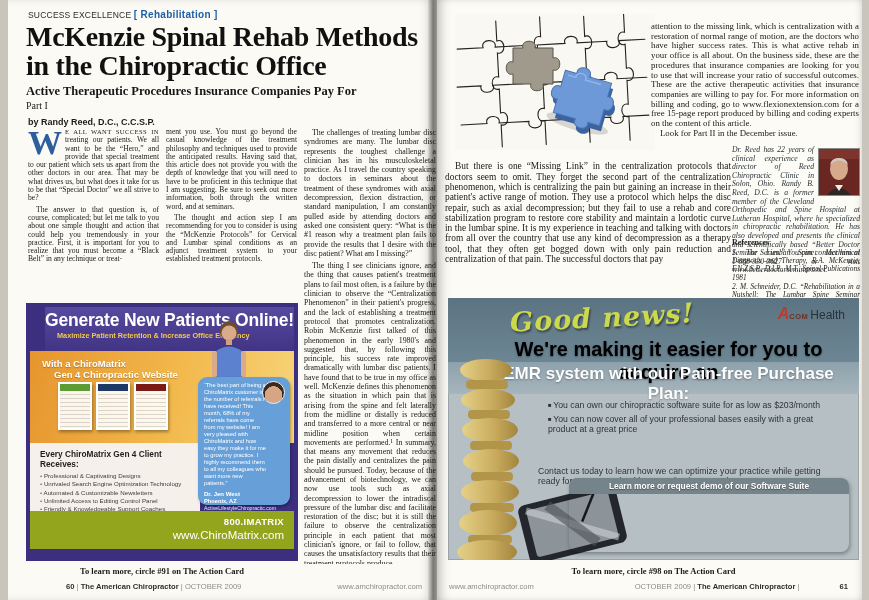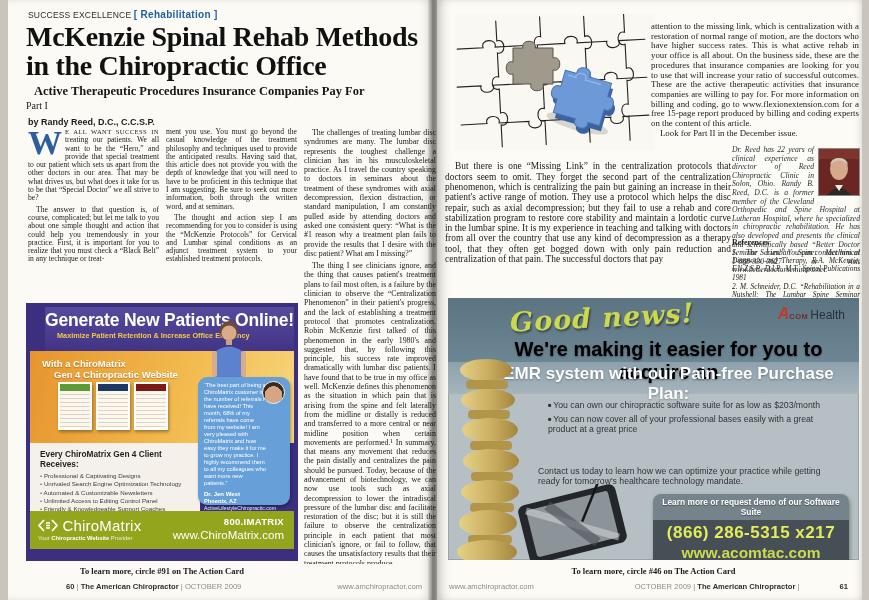--- a/index.html
+++ b/index.html
@@ -13,21 +13,21 @@
   .page.left{left:8px;width:424px;box-shadow:inset -6px 0 14px -8px rgba(0,0,0,.45);}
   .page.right{left:437px;width:425px;background:#fcfbf5;box-shadow:inset 8px 0 14px -8px rgba(0,0,0,.4), inset -5px 0 8px -6px rgba(0,0,0,.25);}
   .gutter{position:absolute;top:0;left:428px;width:12px;height:600px;
     background:linear-gradient(90deg, rgba(0,0,0,.05), rgba(0,0,0,.38) 45%, rgba(0,0,0,.12));}
 
   
   .kicker{position:absolute;left:20px;top:9px;font-family:"Liberation Sans",sans-serif;font-size:8.5px;letter-spacing:.2px;color:#2b2b2b;font-stretch:condensed;}
   .kicker .tag{color:#1f5fa8;font-weight:bold;font-size:10px;letter-spacing:.3px;}
   h1.title{position:absolute;left:18px;top:22px;width:410px;margin:0;
     font-size:28px;line-height:29px;font-weight:bold;color:#111;letter-spacing:-.3px;}
-  .subtitle{position:absolute;left:18px;top:84px;width:400px;font-size:12.5px;font-weight:bold;color:#161616;margin-left:8px;}
+  .subtitle{position:absolute;left:18px;top:84px;width:400px;font-size:12.5px;font-weight:bold;color:#161616;}
   .part{position:absolute;left:18px;top:100px;font-size:10px;color:#222;}
   .byline{position:absolute;left:20px;top:117px;font-family:"Liberation Sans",sans-serif;font-size:9px;font-weight:bold;color:#1c1c1c;}
 
   .col{position:absolute;top:128px;text-align:justify;color:#202020;}
   .col p{margin:0 0 3px 0;}
   .col .indent{text-indent:8px;}
   .col1{left:20px;width:131px;height:174px;font-size:7.6px;line-height:8.3px;overflow:hidden;}
   .col2{left:158px;width:131px;height:174px;font-size:7.6px;line-height:8.3px;overflow:hidden;}
   .col3{left:296px;width:132px;height:436px;font-size:7.9px;line-height:9.3px;overflow:hidden;}
   .dropcap{float:left;font-size:34px;line-height:27px;font-weight:bold;color:#2d5f9e;margin:1px 3px 0 0;}
@@ -105,41 +105,41 @@
   .acom-logo .health{color:#26323a;font-size:12px;margin-left:2px;}
   .goodnews{position:absolute;left:62px;top:4px;font-family:"DejaVu Serif",serif;font-style:italic;font-weight:bold;font-size:27px;color:#ccd94d;transform:rotate(-3deg);text-shadow:1px 2px 2px rgba(0,0,0,.45);letter-spacing:1px;}
   .acom-h1{position:absolute;left:40px;right:10px;top:40px;text-align:center;font-family:"Liberation Sans",sans-serif;font-weight:bold;font-size:20px;color:#000000;text-shadow:0 1px 2px rgba(0,0,0,.35);}
   .acom-h2{position:absolute;left:40px;right:10px;top:66px;text-align:center;font-family:"Liberation Sans",sans-serif;font-weight:bold;font-size:17px;color:#fdfdfd;text-shadow:0 1px 2px rgba(0,0,0,.3);}
   .acom-spine{position:absolute;left:2px;top:58px;width:82px;height:204px;}
   .acom-bullets{position:absolute;left:100px;top:102px;width:278px;margin:0;padding:0;list-style:none;}
   .acom-bullets li{font-family:"Liberation Sans",sans-serif;font-size:8.7px;line-height:10.6px;color:#2e3338;margin-bottom:3px;}
   .acom-bullets li::before{content:"■ ";font-size:6px;color:#2e3338;vertical-align:1px;}
   .acom-contact{position:absolute;left:90px;top:168px;width:306px;font-family:"Liberation Sans",sans-serif;font-size:8.7px;line-height:10.4px;color:#2e3338;}
   .acom-tablet{position:absolute;left:64px;top:186px;width:120px;height:76px;}
-  .acom-cta{position:absolute;right:10px;top:196px;width:196px;height:74px;border-radius:8px;overflow:hidden;box-shadow:1px 2px 4px rgba(0,0,0,.35);}
+  .acom-cta{position:absolute;right:10px;top:180px;width:280px;height:74px;border-radius:8px;overflow:hidden;box-shadow:1px 2px 4px rgba(0,0,0,.35);}
   .acom-cta .strip{background:#75838a;color:#fff;font-family:"Liberation Sans",sans-serif;font-size:8.4px;font-weight:bold;text-align:center;padding:3px 0;text-shadow:0 1px 1px rgba(0,0,0,.4);}
   .acom-cta .dark{background:#454f55;text-align:center;padding:3px 0 5px;}
   .acom-cta .ph{font-family:"Liberation Sans",sans-serif;font-weight:bold;font-size:17px;color:#e4ec5a;letter-spacing:.5px;}
   .acom-cta .url{font-family:"Liberation Sans",sans-serif;font-weight:bold;font-size:15.5px;color:#cdd94f;margin-top:1px;}
 </style>
 </head>
 <body>
 
 <div class="spread">
 
   <div class="page left">
     <div class="kicker"><span>SUCCESS EXCELLENCE </span><span class="tag">[ Rehabilitation ]</span></div>
     <h1 class="title">McKenzie Spinal Rehab Methods in the Chiropractic Office</h1>
     <div class="subtitle">Active Therapeutic Procedures Insurance Companies Pay For</div>
     <div class="part">Part I</div>
     <div class="byline">by Randy Reed, D.C., C.C.S.P.</div>
 
     <div class="col col1">
       <p><span class="dropcap">W</span><span class="opener">E ALL WANT SUCCESS IN</span><span> treating our patients. We all want to be the “Hero,” and provide that special treatment to our patient which sets us apart from the other doctors in our area. That may be what drives us, but what does it take for us to be that “Special Doctor” we all strive to be?</span></p>
-      <p class="indent">The answer to that question is, of course, complicated; but let me talk to you about one simple thought and action that could help you tremendously in your practice. First, it is important for you to realize that you must check a “Black Belt” in any technique or treat-</p>
+      <p class="indent">The answer to that question is, of course, complicated; but let me talk to you about one simple thought and action that could help you tremendously in your practice. First, it is important for you to realize that you must become a “Black Belt” in any technique or treat-</p>
     </div>
     <div class="col col2">
       <p>ment you use. You must go beyond the casual knowledge of the treatment philosophy and techniques used to provide the anticipated results. Having said that, this article does not provide you with the depth of knowledge that you will need to have to be proficient in this technique that I am suggesting. Be sure to seek out more information, both through the written word, and at seminars.</p>
       <p class="indent">The thought and action step I am recommending for you to consider is using the “McKenzie Protocols” for Cervical and Lumbar spinal conditions as an adjunct treatment system to your established treatment protocols.</p>
     </div>
     <div class="col col3">
       <p class="indent">The challenges of treating lumbar disc syndromes are many. The lumbar disc represents the toughest challenge a clinician has in his musculoskeletal practice. As I travel the country speaking to doctors in seminars about the treatment of these syndromes with axial decompression, flexion distraction, or standard manipulation, I am constantly pulled aside by attending doctors and asked one consistent query: “What is the #1 reason why a treatment plan fails to provide the results that I desire with the disc patient? What am I missing?”</p>
       <p class="indent">The thing I see clinicians ignore, and the thing that causes patient's treatment plans to fail most often, is a failure by the clinician to observe the “Centralization Phenomenon” in their patient's progress, and the lack of establishing a treatment protocol that promotes centralization. Robin McKenzie first talked of this phenomenon in the early 1980's and suggested that, by following this principle, his success rate improved dramatically with lumbar disc patients. I have found that to be true in my office as well. McKenzie defines this phenomenon as the situation in which pain that is arising from the spine and felt laterally from the midline or distally is reduced and transferred to a more central or near midline position when certain movements are performed.¹ In summary, that means any movement that reduces the pain distally and centralizes the pain should be pursued. Today, because of the advancement of biotechnology, we can now use tools such as axial decompression to lower the intradiscal pressure of the lumbar disc and facilitate restoration of the disc; but it is still the failure to observe the centralization principle in each patient that most clinician's ignore, or fail to follow, that causes the unsatisfactory results that their treatment protocols produce.</p>
     </div>
 
@@ -192,29 +192,20 @@
           <li>Professional &amp; Captivating Designs</li>
           <li>Unrivaled Search Engine Optimization Technology</li>
           <li>Automated &amp; Customizable Newsletters</li>
           <li>Unlimited Access to Editing Control Panel</li>
           <li>Friendly &amp; Knowledgeable Support Coaches</li>
           <li>Online Appointment Requests &amp; New Patient Forms</li>
           <li>... and Much, Much More!</li>
         </ul>
       </div>
       <div class="cm-green">
-        <div class="cm-logo">
-          <svg width="20" height="13" viewBox="0 0 20 13" style="vertical-align:middle">
-            <path d="M6 1 L1 6.5 L6 12" stroke="#fff" stroke-width="1.8" fill="none"></path>
-            <path d="M14 1 L19 6.5 L14 12" stroke="#fff" stroke-width="1.8" fill="none"></path>
-            <path d="M8 4 h4 M8 6.5 h4 M8 9 h4" stroke="#fff" stroke-width="1.3"></path>
-          </svg>
-          <span class="name">ChiroMatrix</span>
-          <div class="tagline"><span>Your </span><b>Chiropractic Website</b><span> Provider</span></div>
-        </div>
         <div class="cm-contact">
           <div class="ph">800.IMATRIX</div>
           <div class="url">www.ChiroMatrix.com</div>
         </div>
       </div>
     </div>
 
     <div class="circle-note l">To learn more, circle #91 on The Action Card</div>
     <div class="pfoot ll"><span class="pg">60</span><span> | </span><b>The American Chiropractor</b><span> | </span><span>OCTOBER 2009</span></div>
     <div class="pfoot lr">www.amchiropractor.com</div>
@@ -316,24 +307,20 @@
           <rect x="10" y="10" width="100" height="60" rx="7" fill="#23262a"></rect>
           <rect x="18" y="16" width="84" height="48" rx="3" fill="#8d9499"></rect>
           <path d="M18 16 l84 48" stroke="#d8dde0" stroke-width="7" opacity=".5"></path>
           <path d="M40 16 l40 48" stroke="#4b5257" stroke-width="10" opacity=".6"></path>
           <line x1="96" y1="4" x2="70" y2="40" stroke="#15181a" stroke-width="2.5"></line>
         </g>
       </svg>
 
       <div class="acom-cta">
         <div class="strip">Learn more or request demo of our Software Suite</div>
-        <div class="dark">
-          <div class="ph">(866) 286-5315 x217</div>
-          <div class="url">www.acomtac.com</div>
-        </div>
-      </div>
-    </div>
-
-    <div class="circle-note r">To learn more, circle #46 on The Action Card</div>
+      </div>
+    </div>
+
+    <div class="circle-note r">To learn more, circle #98 on The Action Card</div>
     <div class="pfoot rl">www.amchiropractor.com</div>
     <div class="pfoot rr"><span>OCTOBER 2009</span><span> | </span><b>The American Chiropractor</b><span> | </span><span class="pg">61</span></div>
   </div>
 </div>
 
 </body></html>

